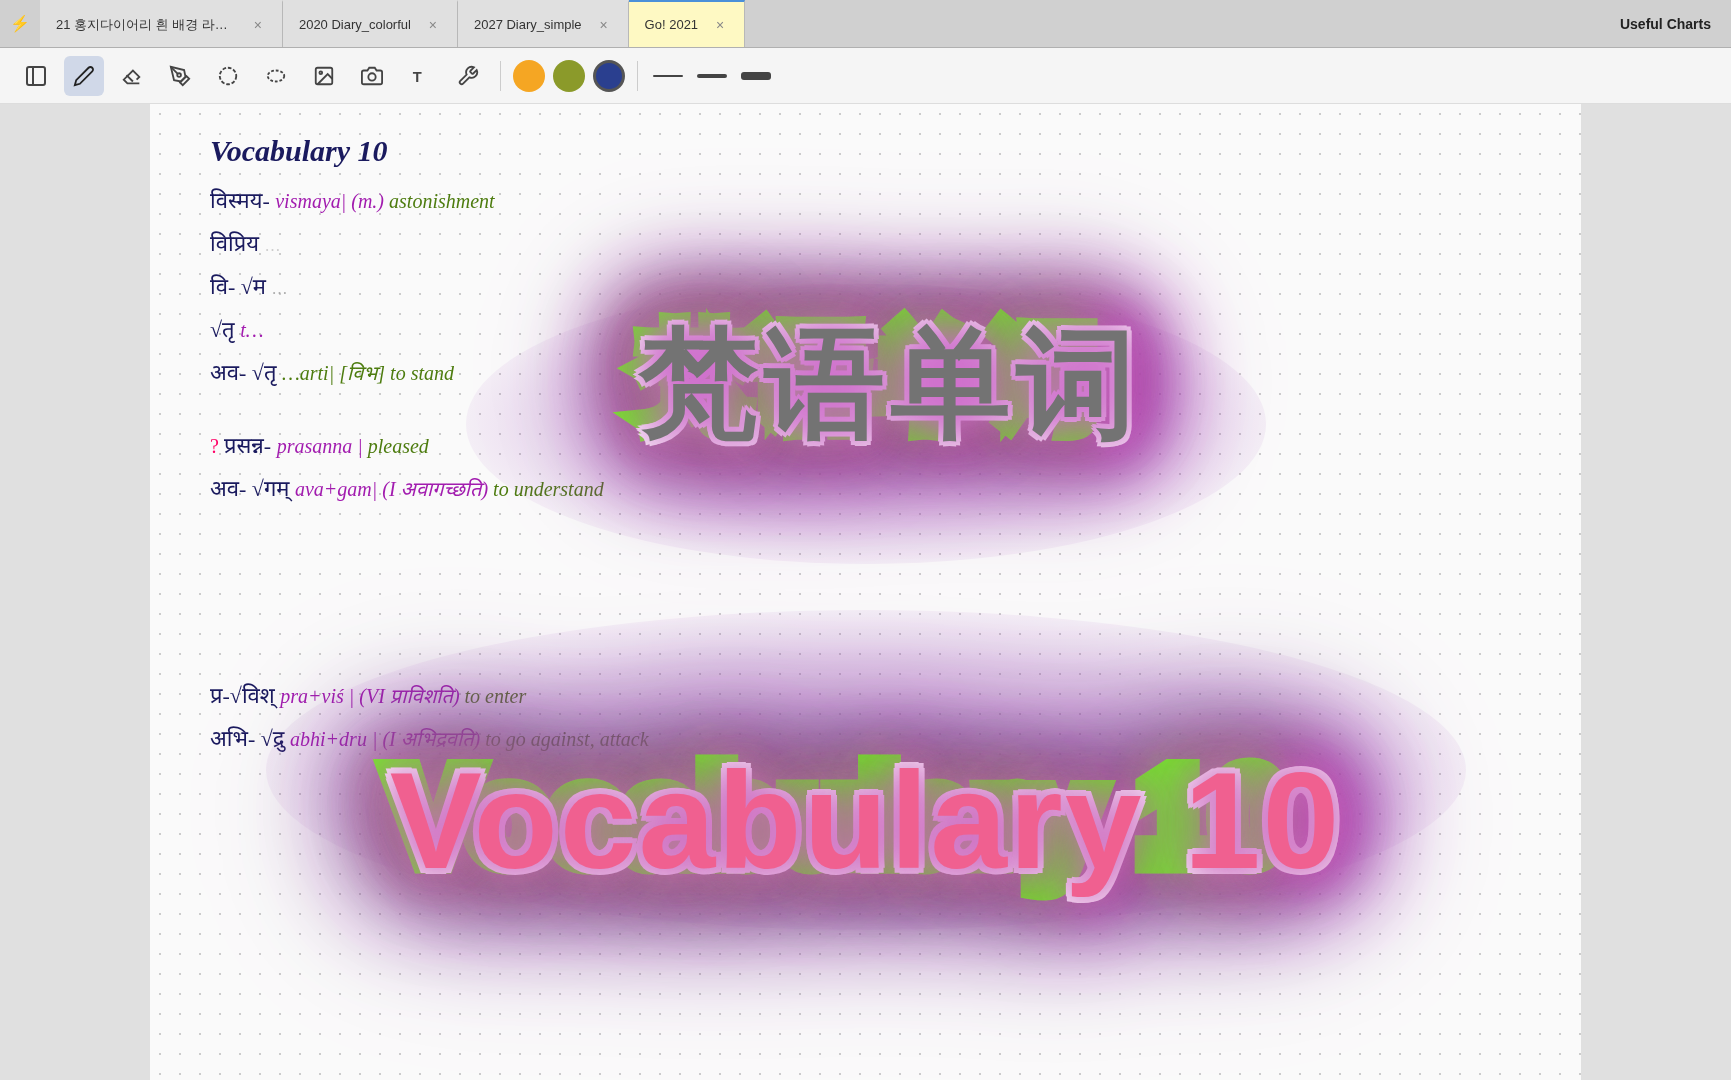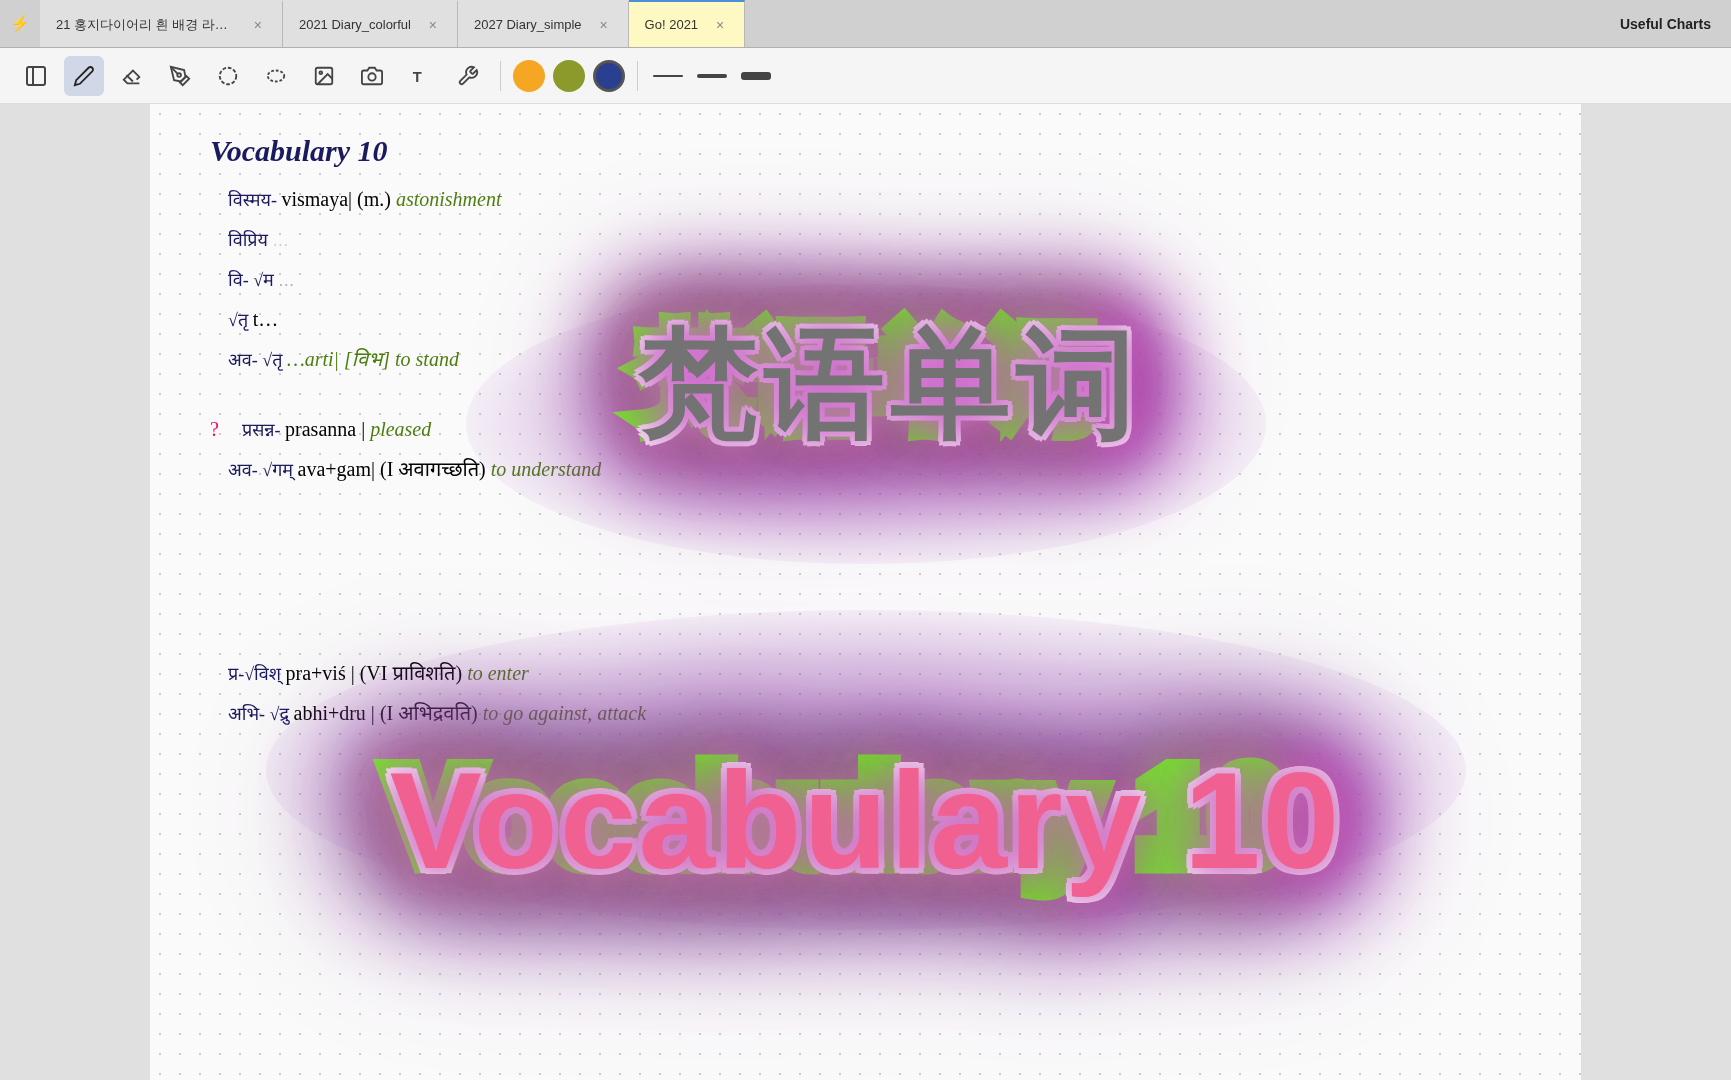--- a/index.html
+++ b/index.html
@@ -162,26 +162,26 @@
 
     .vocab-line {
       font-family: 'Georgia', serif;
       font-size: 20px;
       color: #1a1a5e;
       margin-bottom: 12px;
       line-height: 1.5;
     }
 
     .vocab-line .devanagari {
-      font-size: 18px;
-      margin-left: 18px;
+      font-size: 22px;
     }
 
     .vocab-line .transliteration {
-      color: #000000;
+      font-style: italic;
+      color: #a21caf;
     }
 
     .vocab-line .meaning {
       font-style: italic;
       color: #4d7c0f;
     }
 
     
     .chinese-overlay-top {
       position: absolute;
@@ -323,21 +323,21 @@
 
 <div id="tab-bar">
   <div class="bt-icon">⚡</div>
 
   <div class="tab">
     <span style="max-width:180px; overflow:hidden; text-overflow:ellipsis;">21 홍지다이어리 흰 배경 라이트 […</span>
     <span class="tab-close">×</span>
   </div>
 
   <div class="tab">
-    <span>2021 Diary_colorful</span>
+    <span>2020 Diary_colorful</span>
     <span class="tab-close">×</span>
   </div>
 
   <div class="tab">
     <span>2027 Diary_simple</span>
     <span class="tab-close">×</span>
   </div>
 
   <div class="tab active">
     <span>Go! 2021</span>

